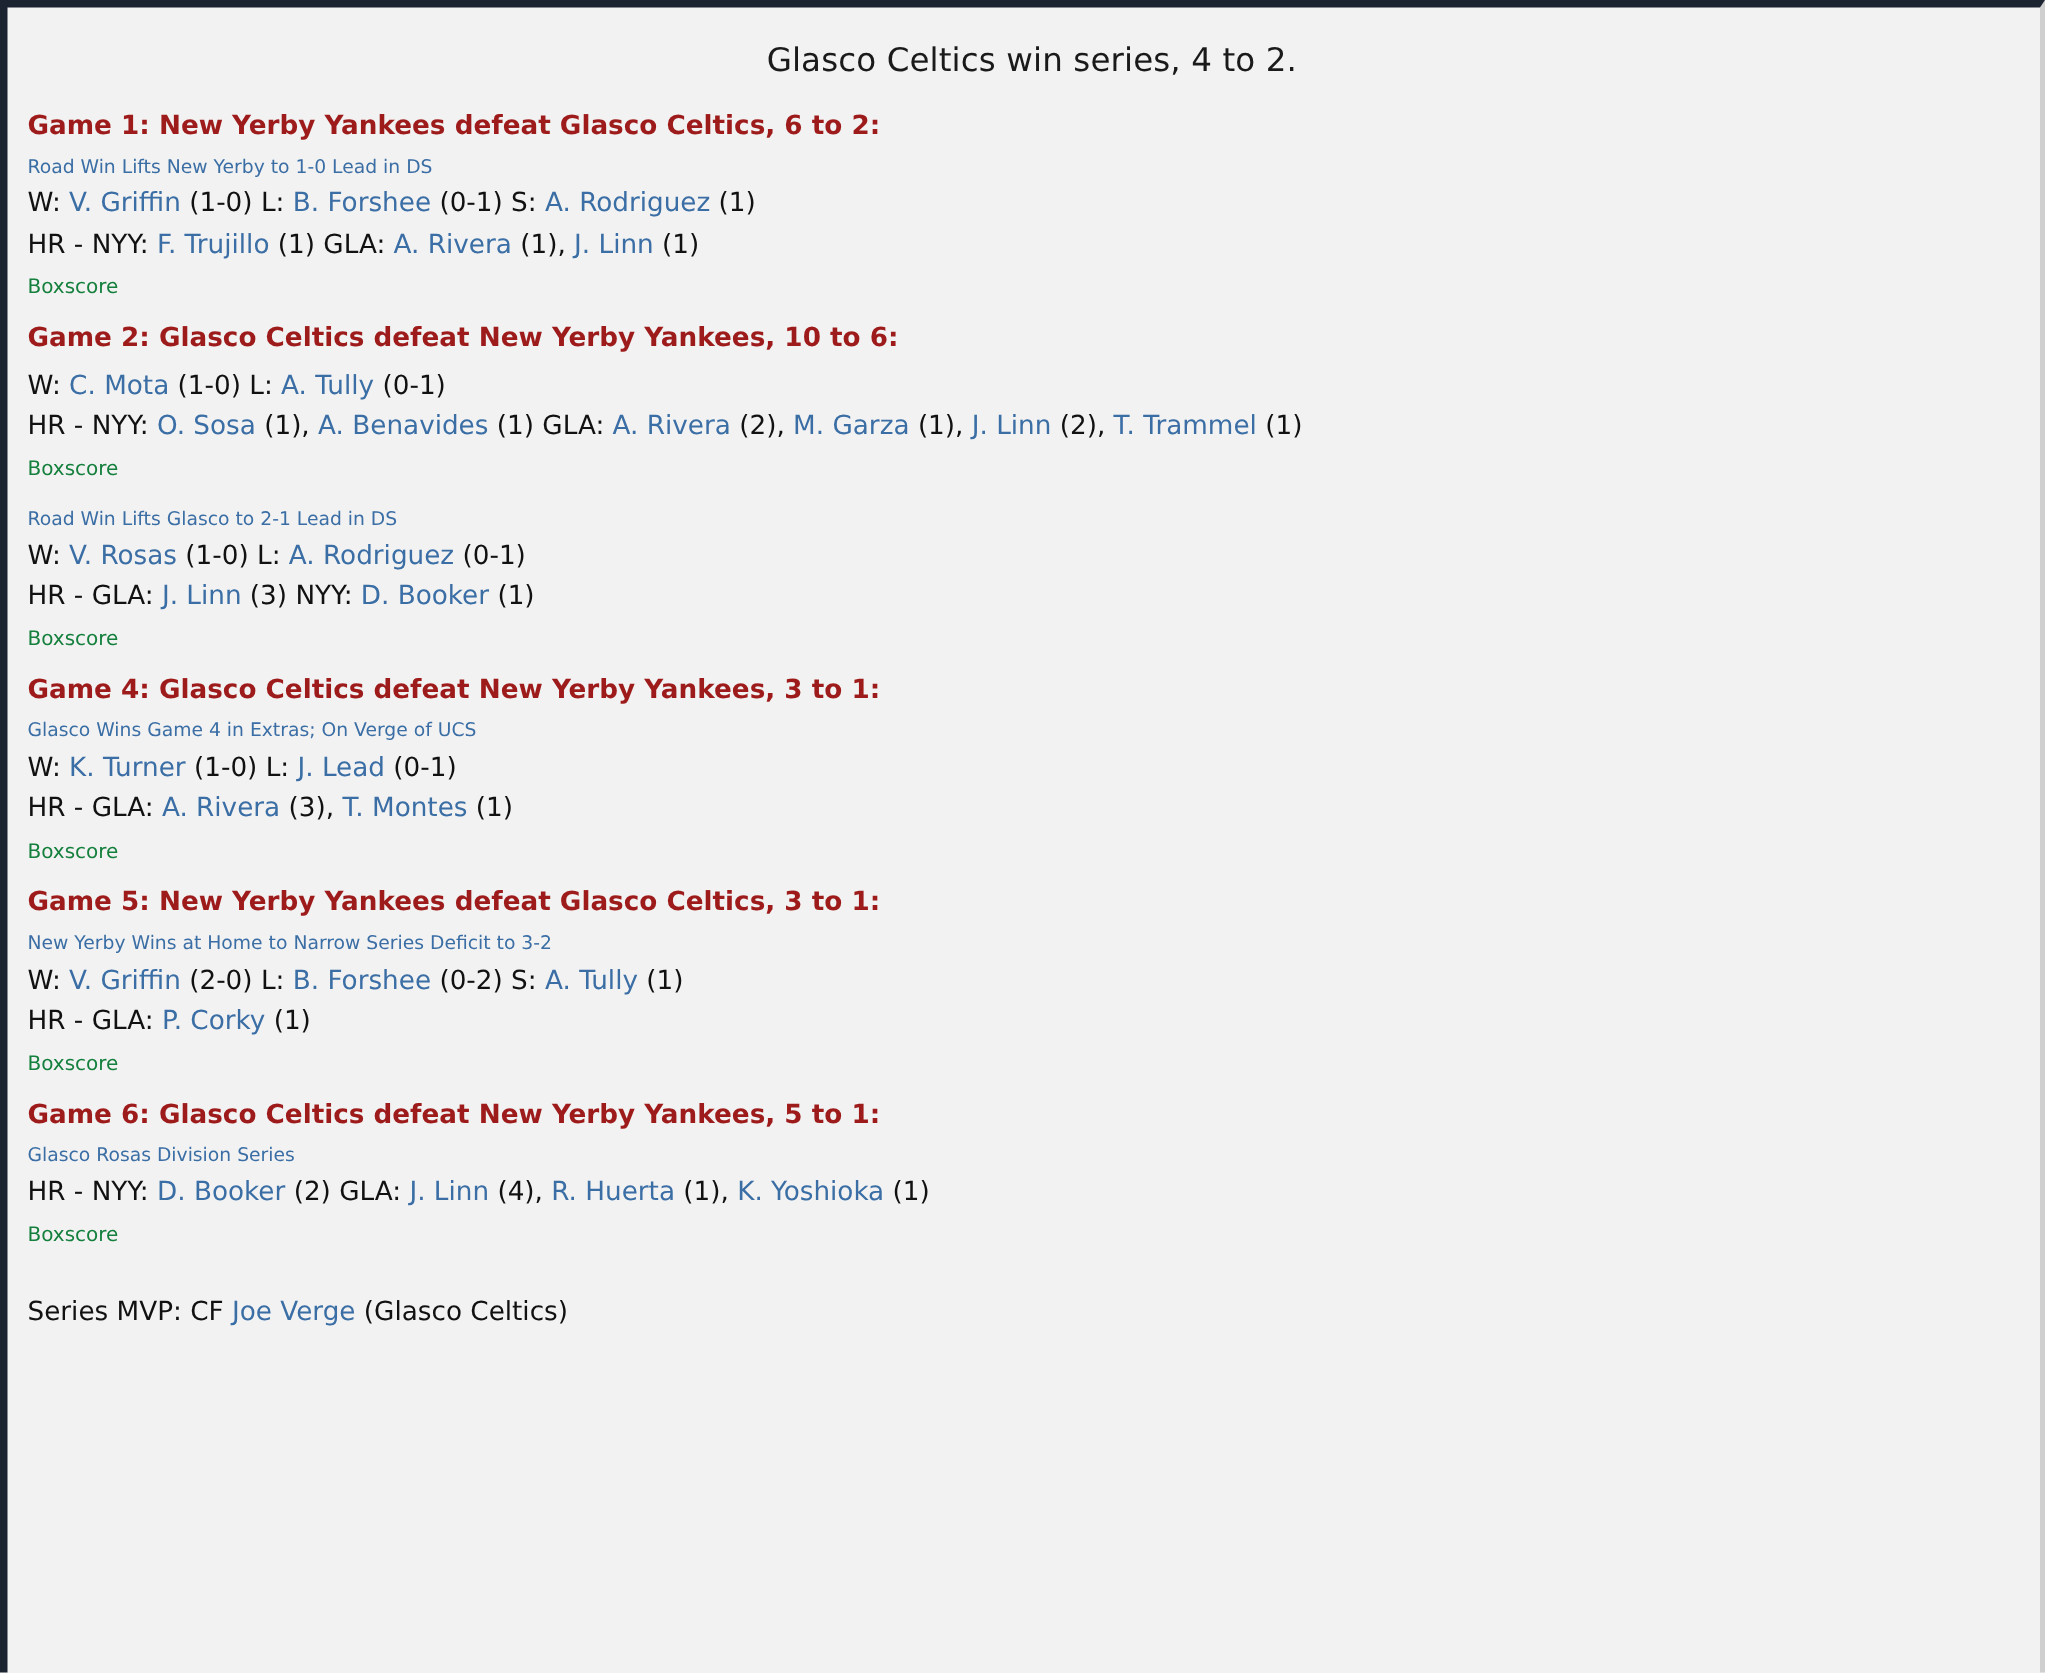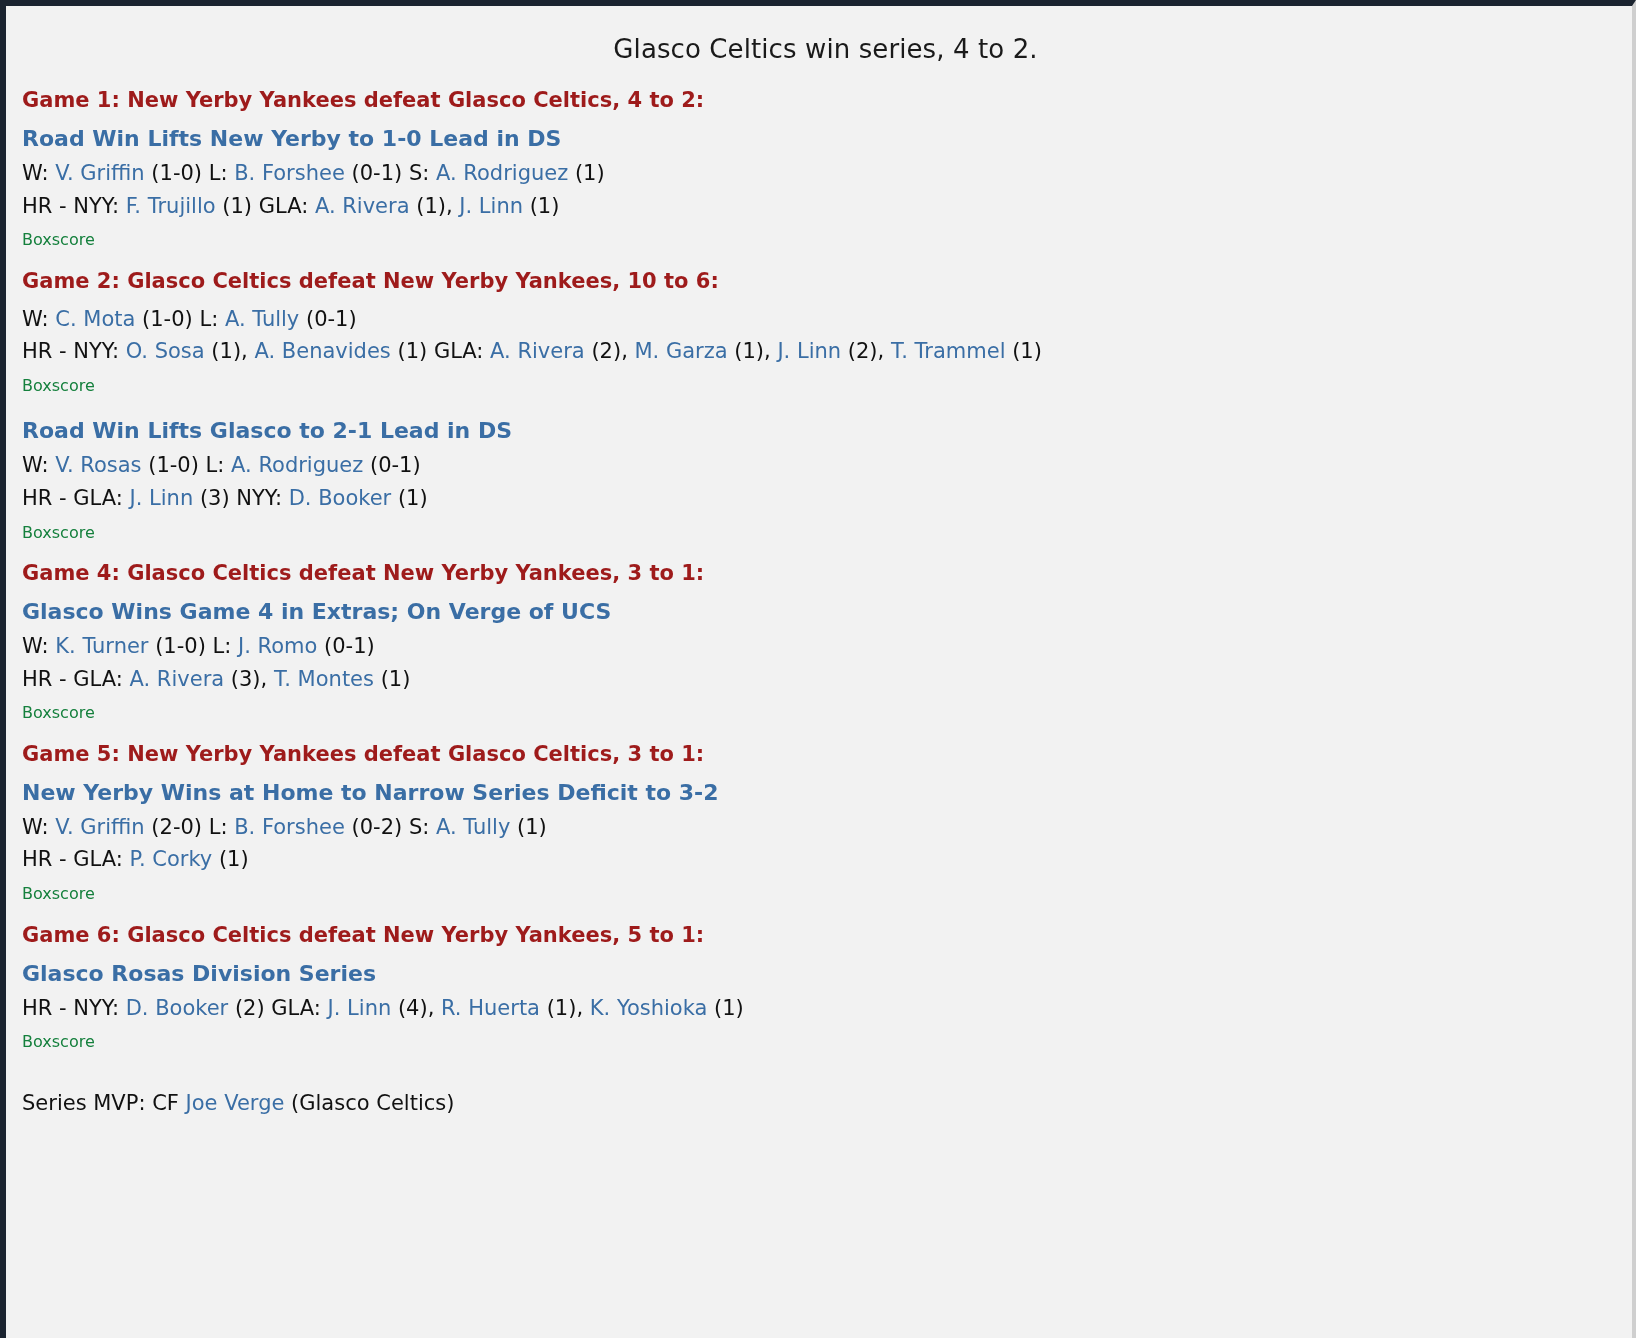--- a/index.html
+++ b/index.html
@@ -42,25 +42,24 @@
     line-height: 1.55;
     color: #111111;
     white-space: normal;
   }
   a, .lnk {
     color: #3a6ea5;
     text-decoration: none;
     cursor: pointer;
   }
   .headline {
-    font-size: 22px;
+    font-size: 15px;
     color: #3a6ea5;
     margin-bottom: 1px;
     display: block;
-    font-weight: bold;
   }
   .boxscore {
     font-size: 16px;
     color: #15803d;
     display: inline-block;
     margin-top: 1px;
   }
   .mvp {
     font-size: 21px;
     margin-top: 34px;
@@ -72,21 +71,21 @@
 </style>
 </head>
 <body>
 
 <div class="page">
 
   <div class="series-title">Glasco Celtics win series, 4 to 2.</div>
 
   <div id="games-container">
       <div class="game-block">
-        <div class="game-head">Game 1: New Yerby Yankees defeat Glasco Celtics, 4 to 2:</div>
+        <div class="game-head">Game 1: New Yerby Yankees defeat Glasco Celtics, 6 to 2:</div>
         <div class="game-line">
           <span class="headline lnk">Road Win Lifts New Yerby to 1-0 Lead in DS</span>
         </div>
         <div class="game-line"><span>W: </span><span class="lnk">V. Griffin</span><span> (1-0) </span><span>L: </span><span class="lnk">B. Forshee</span><span> (0-1) </span><span>S: </span><span class="lnk">A. Rodriguez</span><span> (1)</span></div>
         <div class="game-line"><span>HR - </span><span>NYY: </span><span class="lnk">F. Trujillo</span><span> (1)</span><span class="sep">  </span><span>GLA: </span><span class="lnk">A. Rivera</span><span> (1)</span><span class="sep">, </span><span class="lnk">J. Linn</span><span> (1)</span><span class="sep"></span></div>
         <div class="game-line"><span class="boxscore lnk">Boxscore</span></div>
       </div>
       <div class="game-block">
         <div class="game-head">Game 2: Glasco Celtics defeat New Yerby Yankees, 10 to 6:</div>
         <div class="game-line"><span>W: </span><span class="lnk">C. Mota</span><span> (1-0) </span><span>L: </span><span class="lnk">A. Tully</span><span> (0-1)</span></div>
@@ -99,21 +98,21 @@
         </div>
         <div class="game-line"><span>W: </span><span class="lnk">V. Rosas</span><span> (1-0) </span><span>L: </span><span class="lnk">A. Rodriguez</span><span> (0-1)</span></div>
         <div class="game-line"><span>HR - </span><span>GLA: </span><span class="lnk">J. Linn</span><span> (3)</span><span class="sep">  </span><span>NYY: </span><span class="lnk">D. Booker</span><span> (1)</span><span class="sep"></span></div>
         <div class="game-line"><span class="boxscore lnk">Boxscore</span></div>
       </div>
       <div class="game-block">
         <div class="game-head">Game 4: Glasco Celtics defeat New Yerby Yankees, 3 to 1:</div>
         <div class="game-line">
           <span class="headline lnk">Glasco Wins Game 4 in Extras; On Verge of UCS</span>
         </div>
-        <div class="game-line"><span>W: </span><span class="lnk">K. Turner</span><span> (1-0) </span><span>L: </span><span class="lnk">J. Romo</span><span> (0-1)</span></div>
+        <div class="game-line"><span>W: </span><span class="lnk">K. Turner</span><span> (1-0) </span><span>L: </span><span class="lnk">J. Lead</span><span> (0-1)</span></div>
         <div class="game-line"><span>HR - </span><span>GLA: </span><span class="lnk">A. Rivera</span><span> (3)</span><span class="sep">, </span><span class="lnk">T. Montes</span><span> (1)</span><span class="sep"></span></div>
         <div class="game-line"><span class="boxscore lnk">Boxscore</span></div>
       </div>
       <div class="game-block">
         <div class="game-head">Game 5: New Yerby Yankees defeat Glasco Celtics, 3 to 1:</div>
         <div class="game-line">
           <span class="headline lnk">New Yerby Wins at Home to Narrow Series Deficit to 3-2</span>
         </div>
         <div class="game-line"><span>W: </span><span class="lnk">V. Griffin</span><span> (2-0) </span><span>L: </span><span class="lnk">B. Forshee</span><span> (0-2) </span><span>S: </span><span class="lnk">A. Tully</span><span> (1)</span></div>
         <div class="game-line"><span>HR - </span><span>GLA: </span><span class="lnk">P. Corky</span><span> (1)</span><span class="sep"></span></div>

